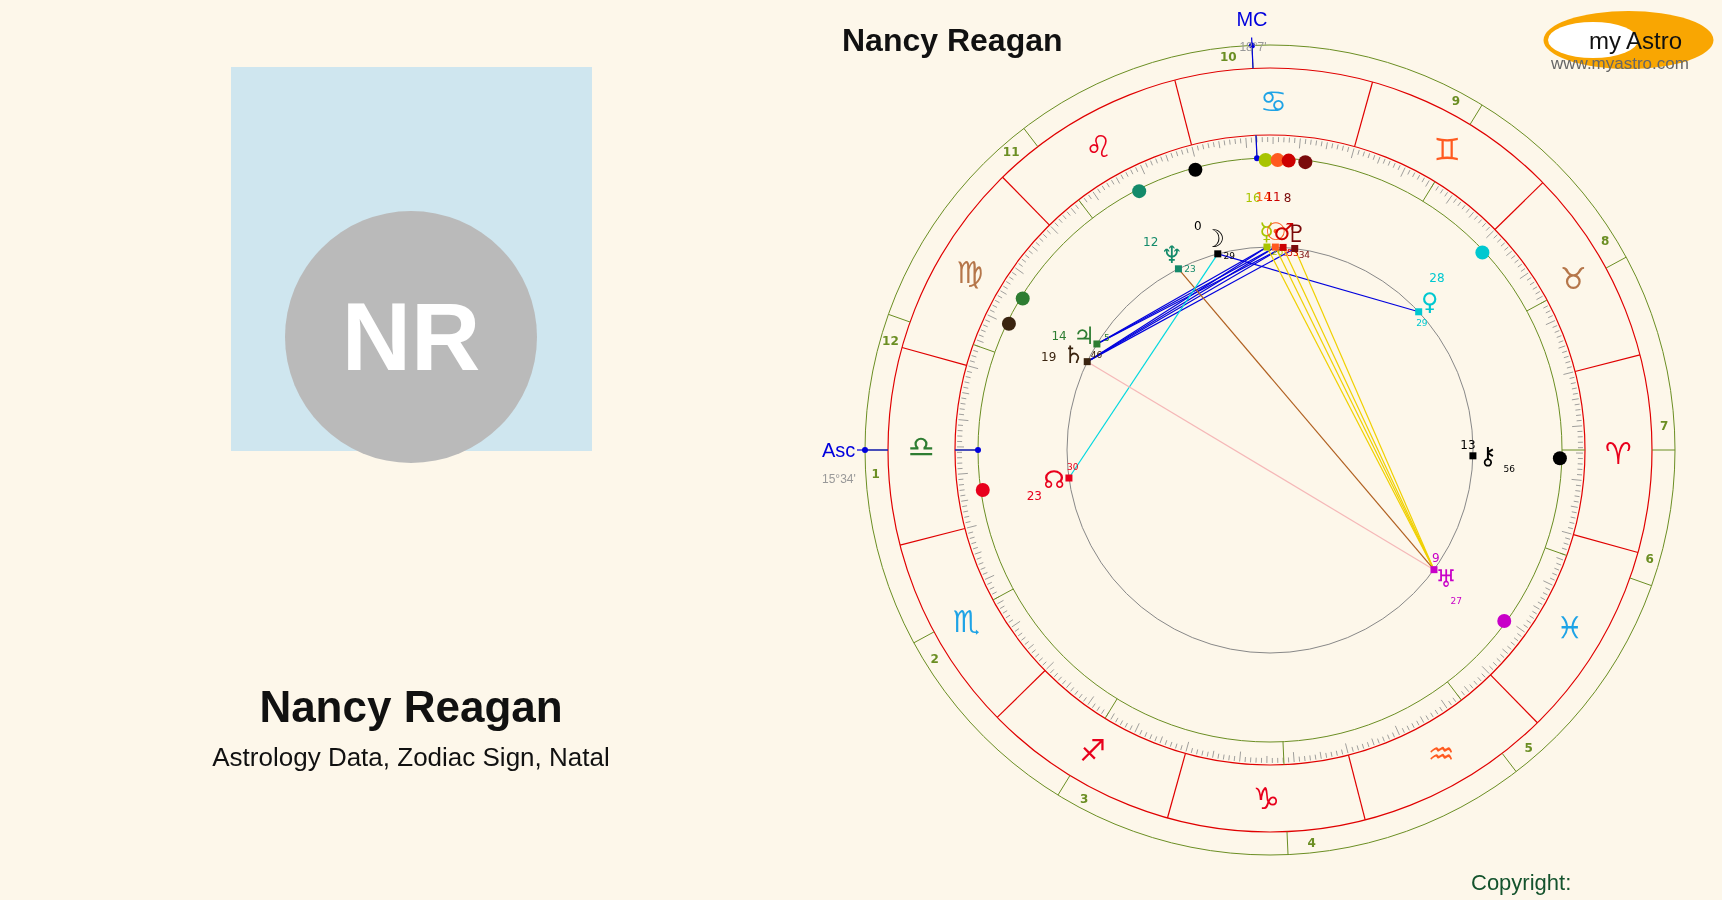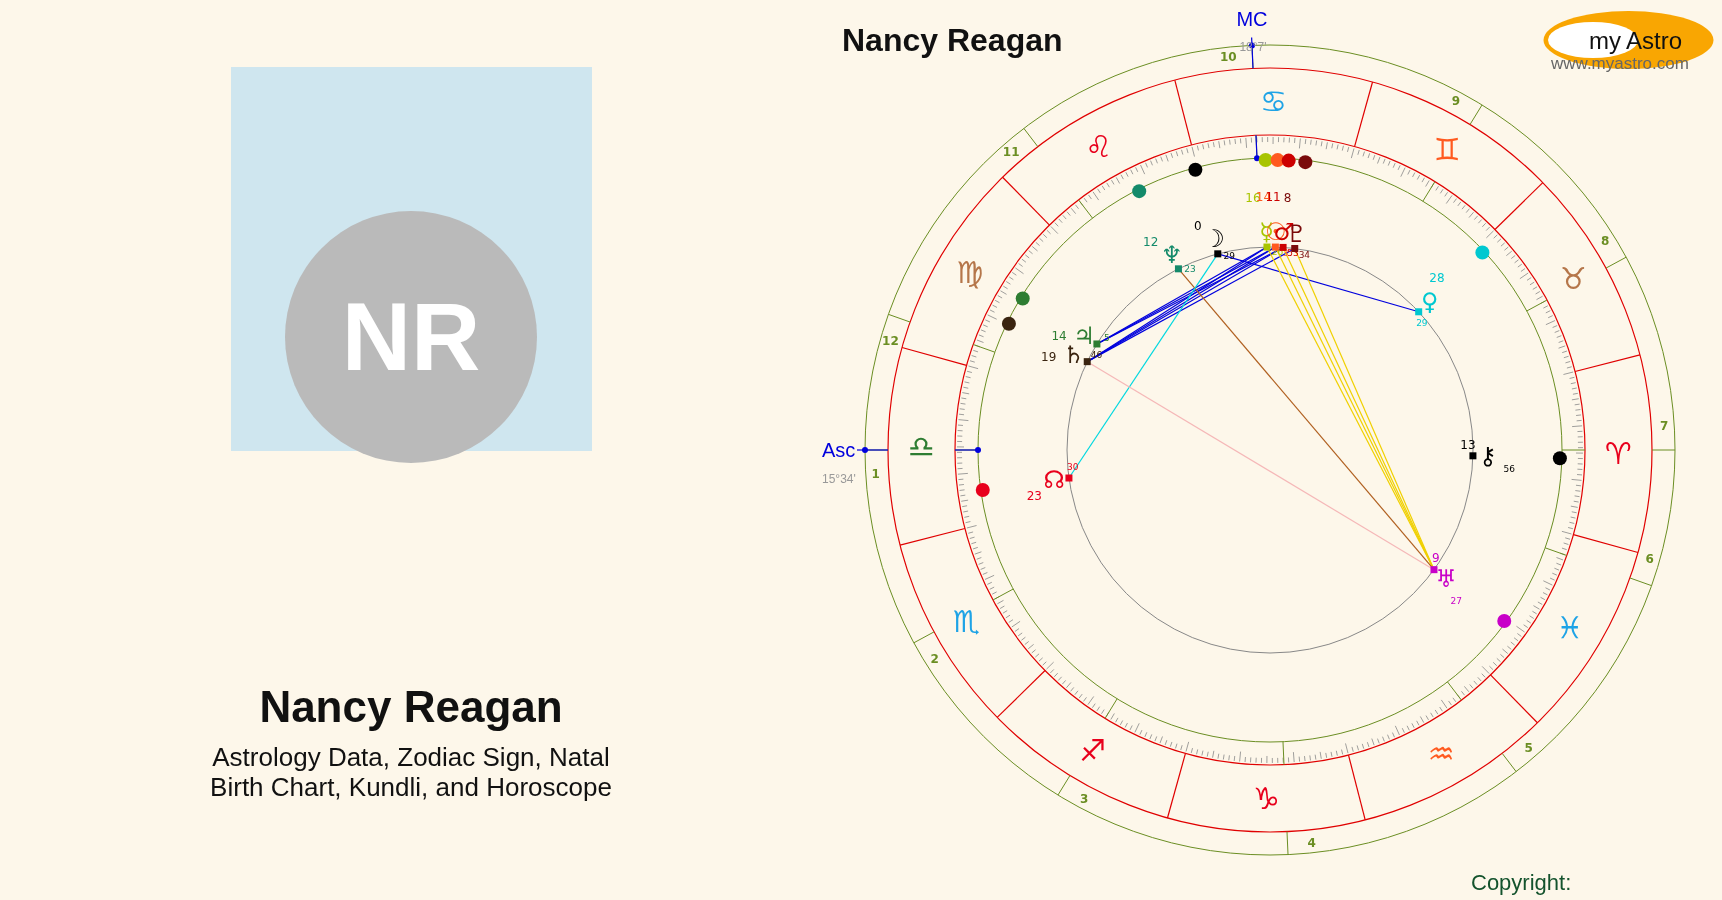--- a/index.html
+++ b/index.html
@@ -16,21 +16,20 @@
 </style>
 </head>
 <body>
 
 <div class="photo">
   <div class="avatar">NR</div>
 </div>
 <div class="name">Nancy Reagan</div>
 <div class="subtitle">
   <div>Astrology Data, Zodiac Sign, Natal</div>
-  <div>Birth Chart, Kundli, and Horoscope</div>
 </div>
 
 <div class="chart-title">Nancy Reagan</div>
 
 <svg class="logo" viewBox="0 0 171 60" width="171" height="60">
   <ellipse cx="85.5" cy="30" rx="85" ry="29" fill="#f9a602"></ellipse>
   <ellipse cx="50" cy="30" rx="45" ry="18" fill="#ffffff"></ellipse>
   <text x="46" y="39" font-family="Liberation Sans, sans-serif" font-size="24" fill="#111">my</text>
   <text x="83" y="39" font-family="Liberation Sans, sans-serif" font-size="24" fill="#111">Astro</text>
 </svg>

